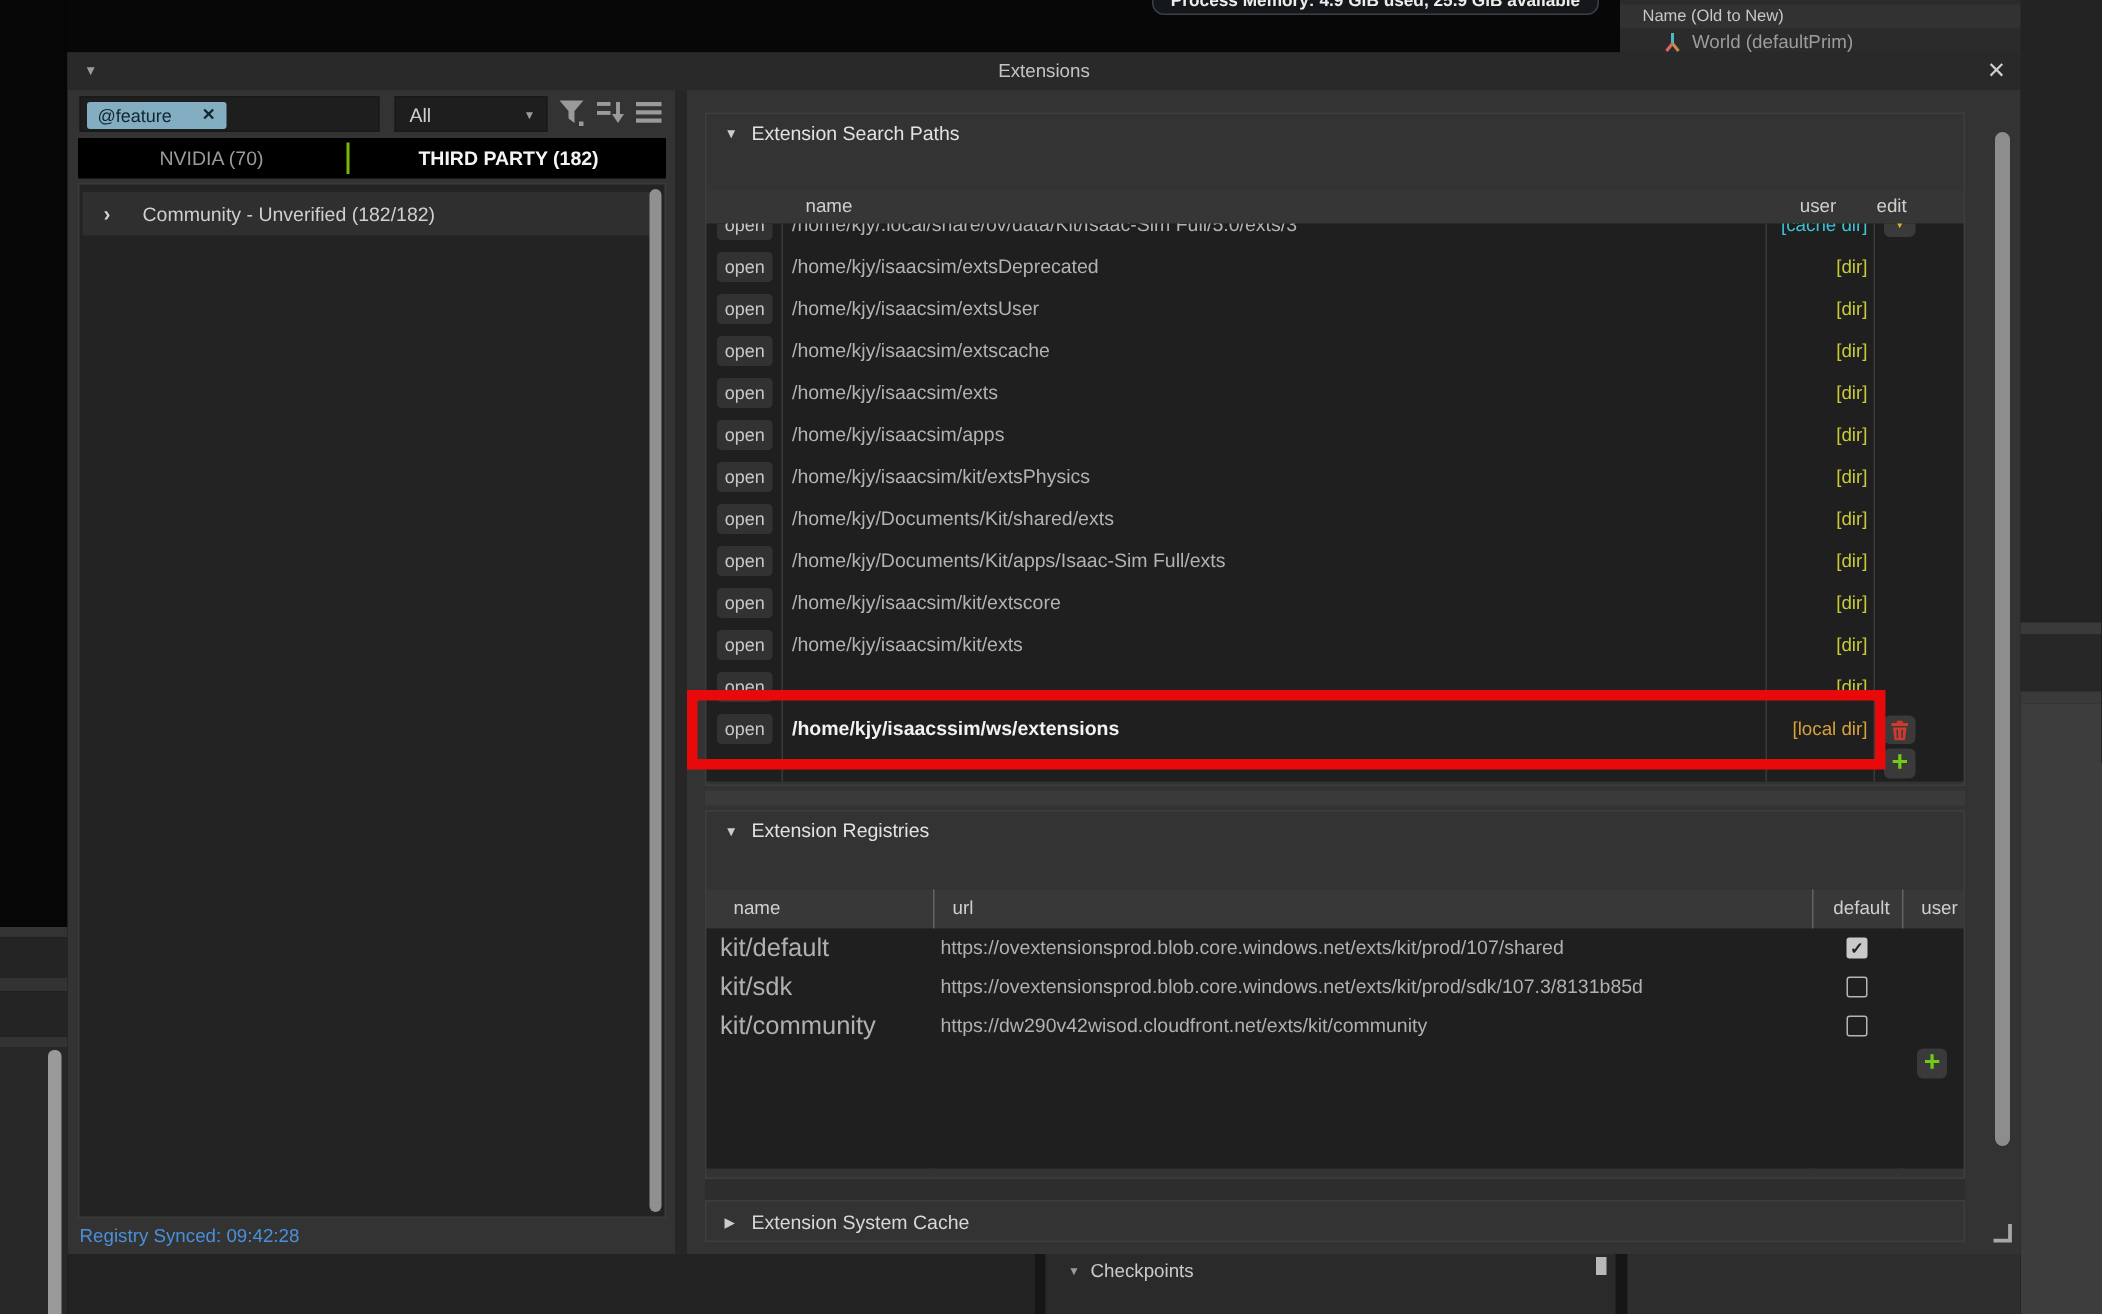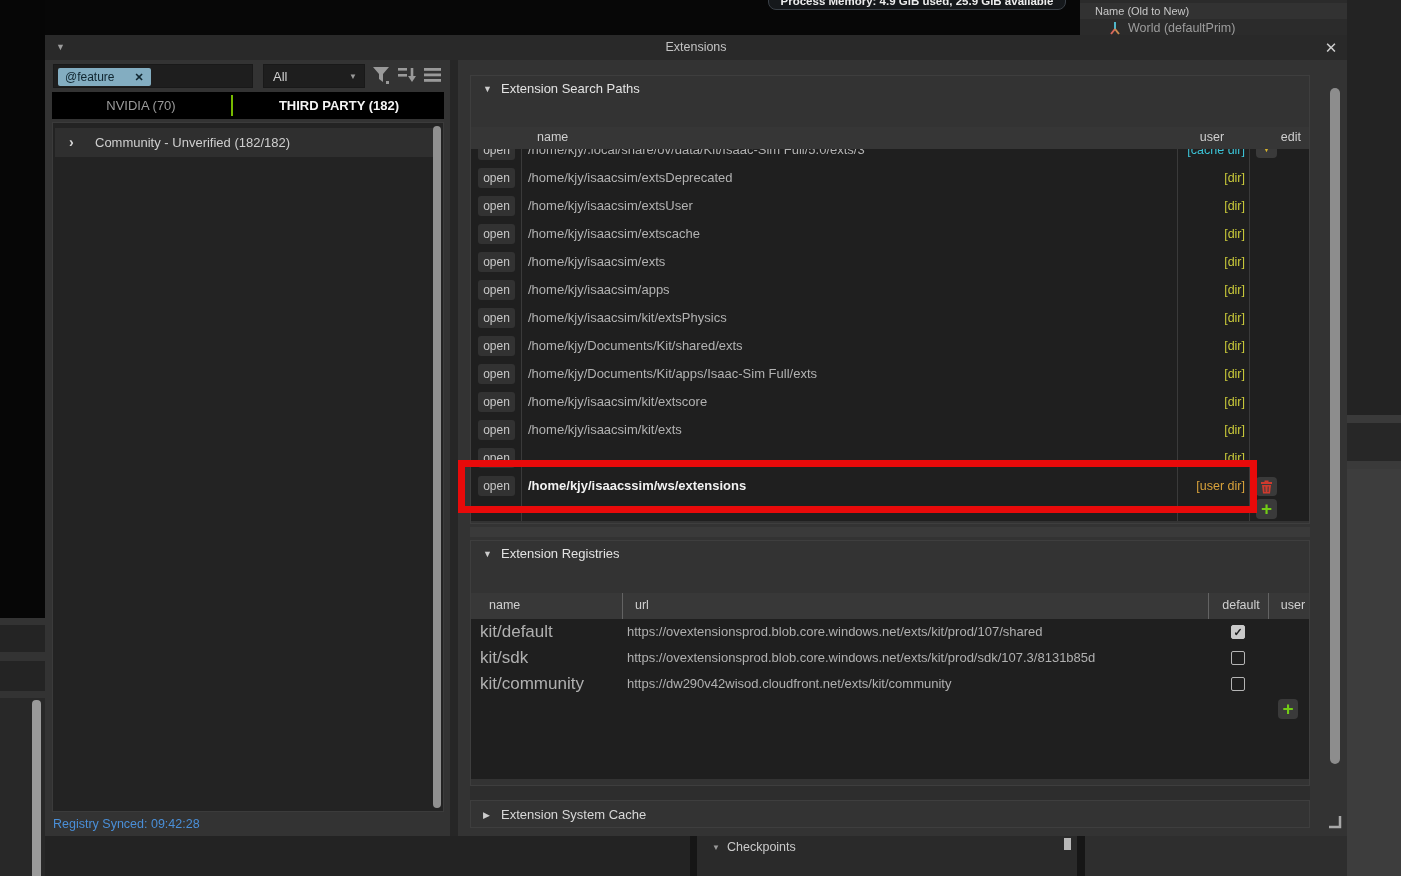--- a/index.html
+++ b/index.html
@@ -74,21 +74,21 @@
 
   
   .section { background:#333333; border:1px solid #3e3e3e; }
   #sec1 { left:425px; top:40px; width:840px; height:449px; }
   .sec-tri { position:absolute; left:12px; top:8px; font-size:9px; color:#cccccc; }
   .sec-title { position:absolute; left:30px; top:5px; font-size:13px; color:#e2e2e2; }
   #cols1 { position:absolute; left:0; top:51px; width:838px; height:22px; background:#363636;
     color:#cfcfcf; font-size:12.5px; }
   #h1-name { position:absolute; left:66px; top:3px; }
   #h1-type { position:absolute; left:706px; top:3px; width:70px; text-align:center; }
-  #h1-edit { position:absolute; left:780px; top:3px; width:50px; text-align:right; }
+  #h1-edit { position:absolute; left:780px; top:3px; width:50px; text-align:left; }
   #tbl1 { position:absolute; left:0; top:73px; width:838px; height:372px; background:#1f1f1f; overflow:hidden;padding-left:16px; }
   .vsep1 { position:absolute; top:0; width:1px; height:372px; background:#4a4a4a; opacity:.65; }
   .sp-row { position:absolute; left:0; width:838px; height:28px; }
   .open-btn { position:absolute; left:7px; top:4px; width:37px; height:20px; background:#323232;
     border-radius:3px; color:#c8c8c8; font-size:12px; text-align:center; line-height:20px; }
   .sp-path { position:absolute; left:57px; top:0; width:640px; line-height:28px; font-size:13px;
     color:#b2b2b2; white-space:nowrap; overflow:hidden; }
   .sp-type { position:absolute; left:706px; top:0; width:68px; line-height:28px; font-size:12.5px; text-align:right; }
   .sp-row.hl .sp-path { color:#f2f2f2; font-weight:bold; }
   .icon-btn { position:absolute; width:21px; height:19px; background:#3a3a3a; border-radius:4px;
@@ -284,21 +284,21 @@
             <div class="sp-path">/home/kjy/isaacsim/kit/exts</div>
             <div class="sp-type" style="color: rgb(201, 201, 58);">[dir]</div>
           </div>
           <div class="sp-row" style="top: 295px;">
             <div class="open-btn">open</div>
             <div class="sp-type" style="color: rgb(201, 201, 58);">[dir]</div>
           </div>
           <div class="sp-row hl" style="top: 323px;">
             <div class="open-btn">open</div>
             <div class="sp-path">/home/kjy/isaacssim/ws/extensions</div>
-            <div class="sp-type" style="color: rgb(216, 162, 59);">[user dir]</div>
+            <div class="sp-type" style="color: rgb(216, 162, 59);">[local dir]</div>
           </div>
         </div>
       <div class="icon-btn" id="btn-edit">
         <span class="edit-caret">▼</span>
       </div>
       <div class="icon-btn" id="btn-trash">
         <svg width="13" height="14" viewBox="0 0 13 14">
           <rect x="1" y="2" width="11" height="2" fill="#cf3a2e"></rect>
           <rect x="4.5" y="0.5" width="4" height="2" fill="#cf3a2e"></rect>
           <path d="M2 5 H11 L10 13.5 H3 Z" fill="#cf3a2e"></path>

